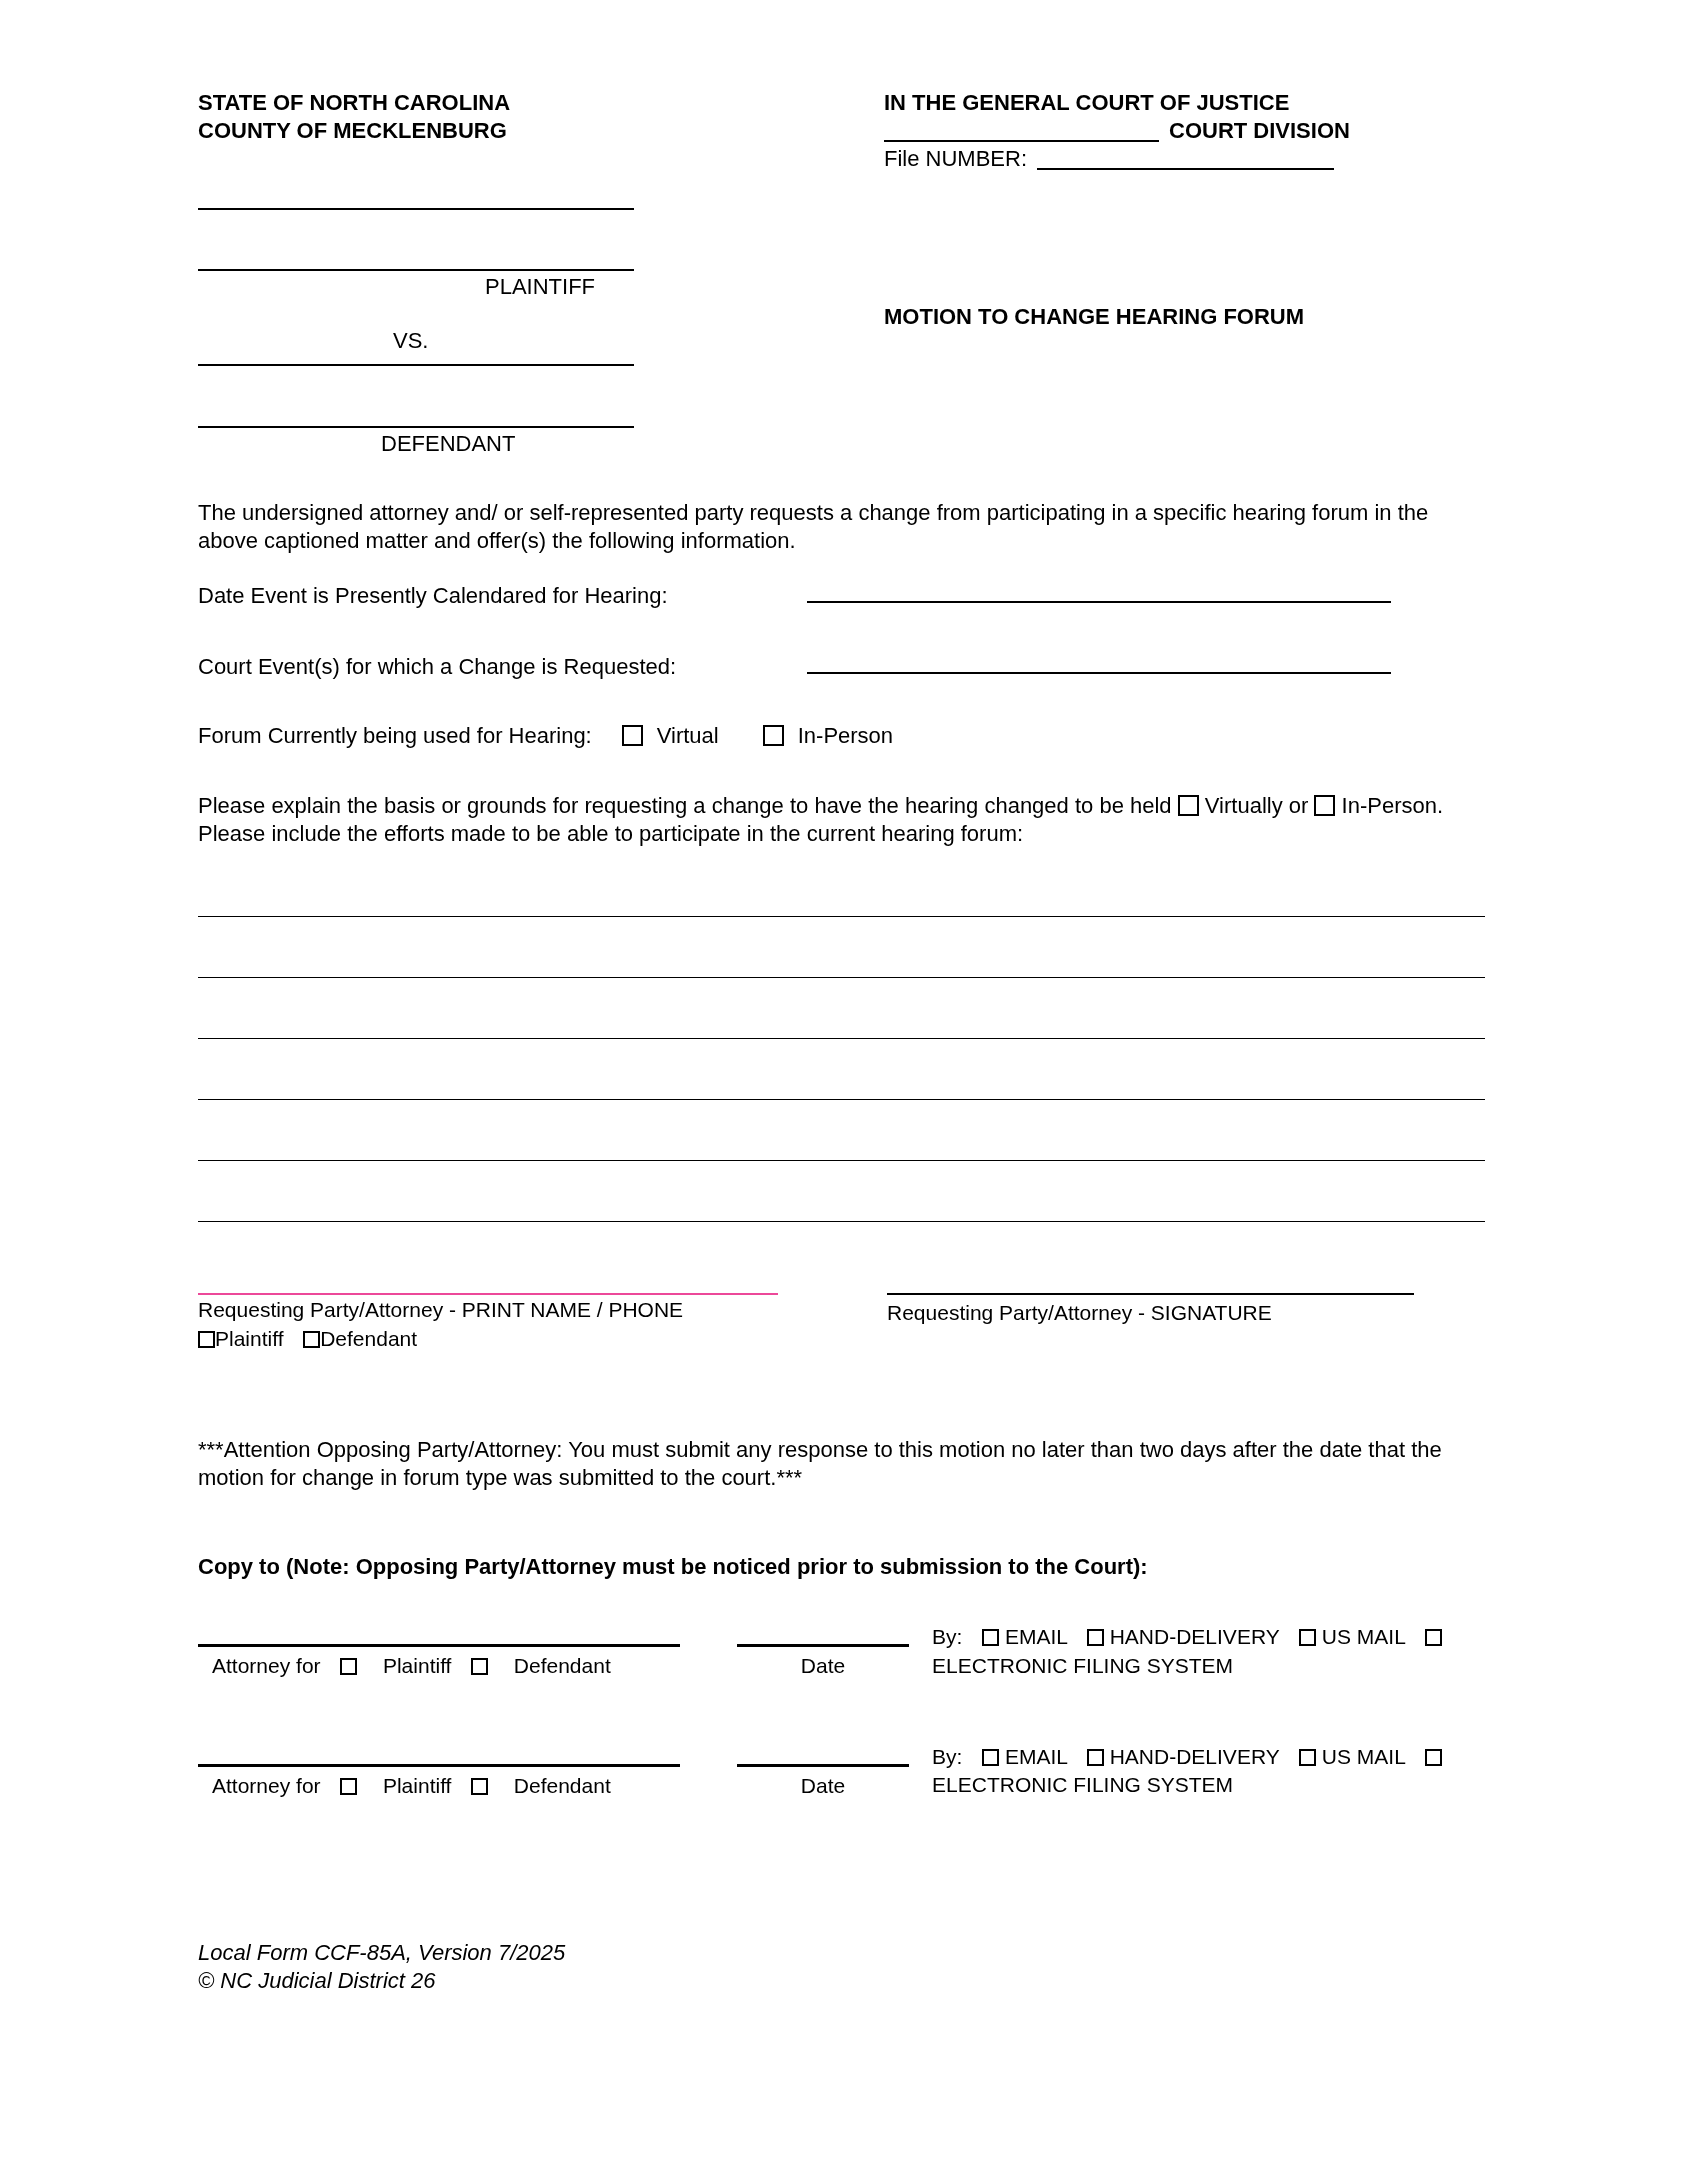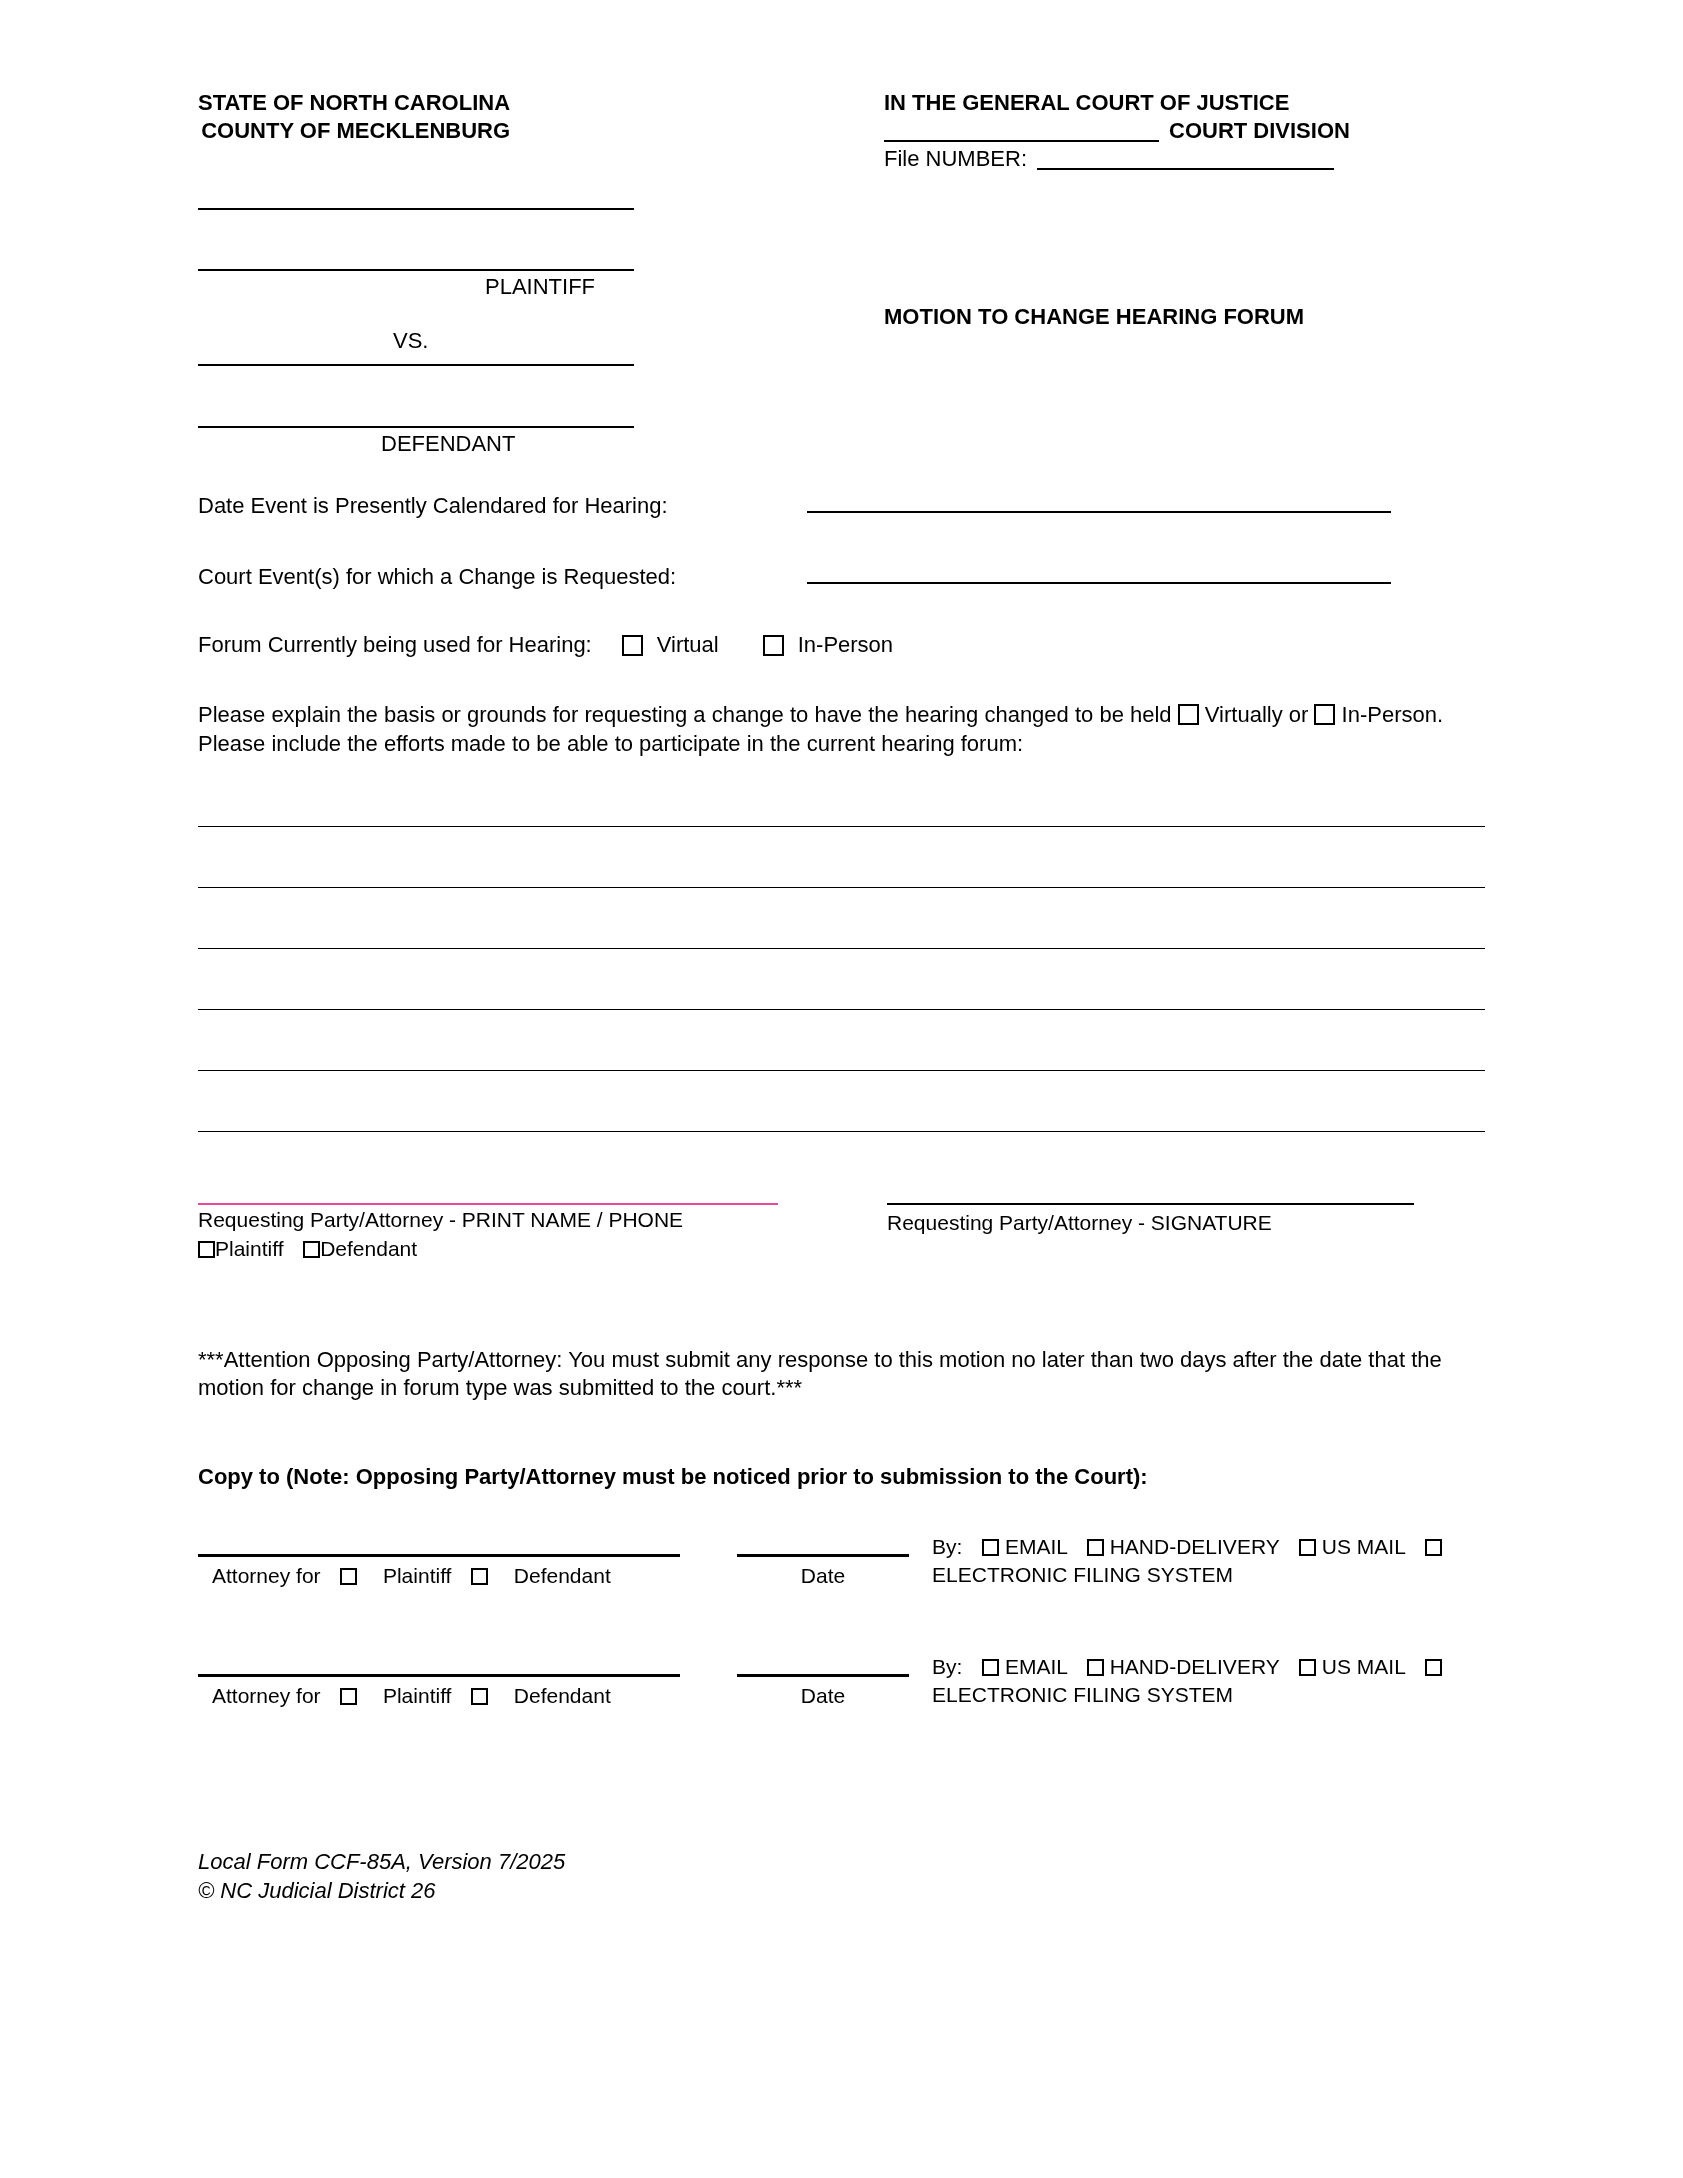--- a/index.html
+++ b/index.html
@@ -6,21 +6,21 @@
   html,body { background:#e8e8e8; }
   .page {
     width:1683px; height:2178px; margin:0 auto; background:#ffffff;
     font-family:"Liberation Sans", sans-serif; font-size:22px; color:#000;
     padding:89px 198px 0 198px; line-height:1.28; position:relative;
   }
   .bold { font-weight:bold; }
 
   
   .header { position:relative; height:99px; }
-  .header-left { position:absolute; left:0; top:0; font-weight:bold;text-align:right; }
+  .header-left { position:absolute; left:0; top:0; font-weight:bold; }
   .header-right { position:absolute; left:686px; top:0; }
   .blank { display:inline-block; border-bottom:2px solid #000; height:24px; vertical-align:-4px; }
   .blank-division { width:275px; margin-right:10px; }
   .blank-file { width:297px; margin-left:10px; }
 
   
   .caption { position:relative; height:277px; }
   .party-line { position:absolute; width:436px; border-bottom:2px solid #000; height:0; }
   .pline1 { top:20px; left:0; }
   .pline2 { top:81px; left:0; }
@@ -94,20 +94,21 @@
     <div class="party-line pline1"></div>
     <div class="party-line pline2"></div>
     <div class="plaintiff-label">PLAINTIFF</div>
     <div class="vs-label">VS.</div>
     <div class="party-line pline3"></div>
     <div class="party-line pline4"></div>
     <div class="defendant-label">DEFENDANT</div>
     <div class="motion-title">MOTION TO CHANGE HEARING FORUM</div>
   </div>
 
+  <p class="intro">The undersigned attorney and/ or self-represented party requests a change from participating in a specific hearing forum in the above captioned matter and offer(s) the following information.</p>
 
   <div class="field-row second">
     <span class="field-label">Date Event is Presently Calendared for Hearing:</span>
     <span class="field-blank"></span>
   </div>
 
   <div class="field-row">
     <span class="field-label">Court Event(s) for which a Change is Requested:</span>
     <span class="field-blank"></span>
   </div>

